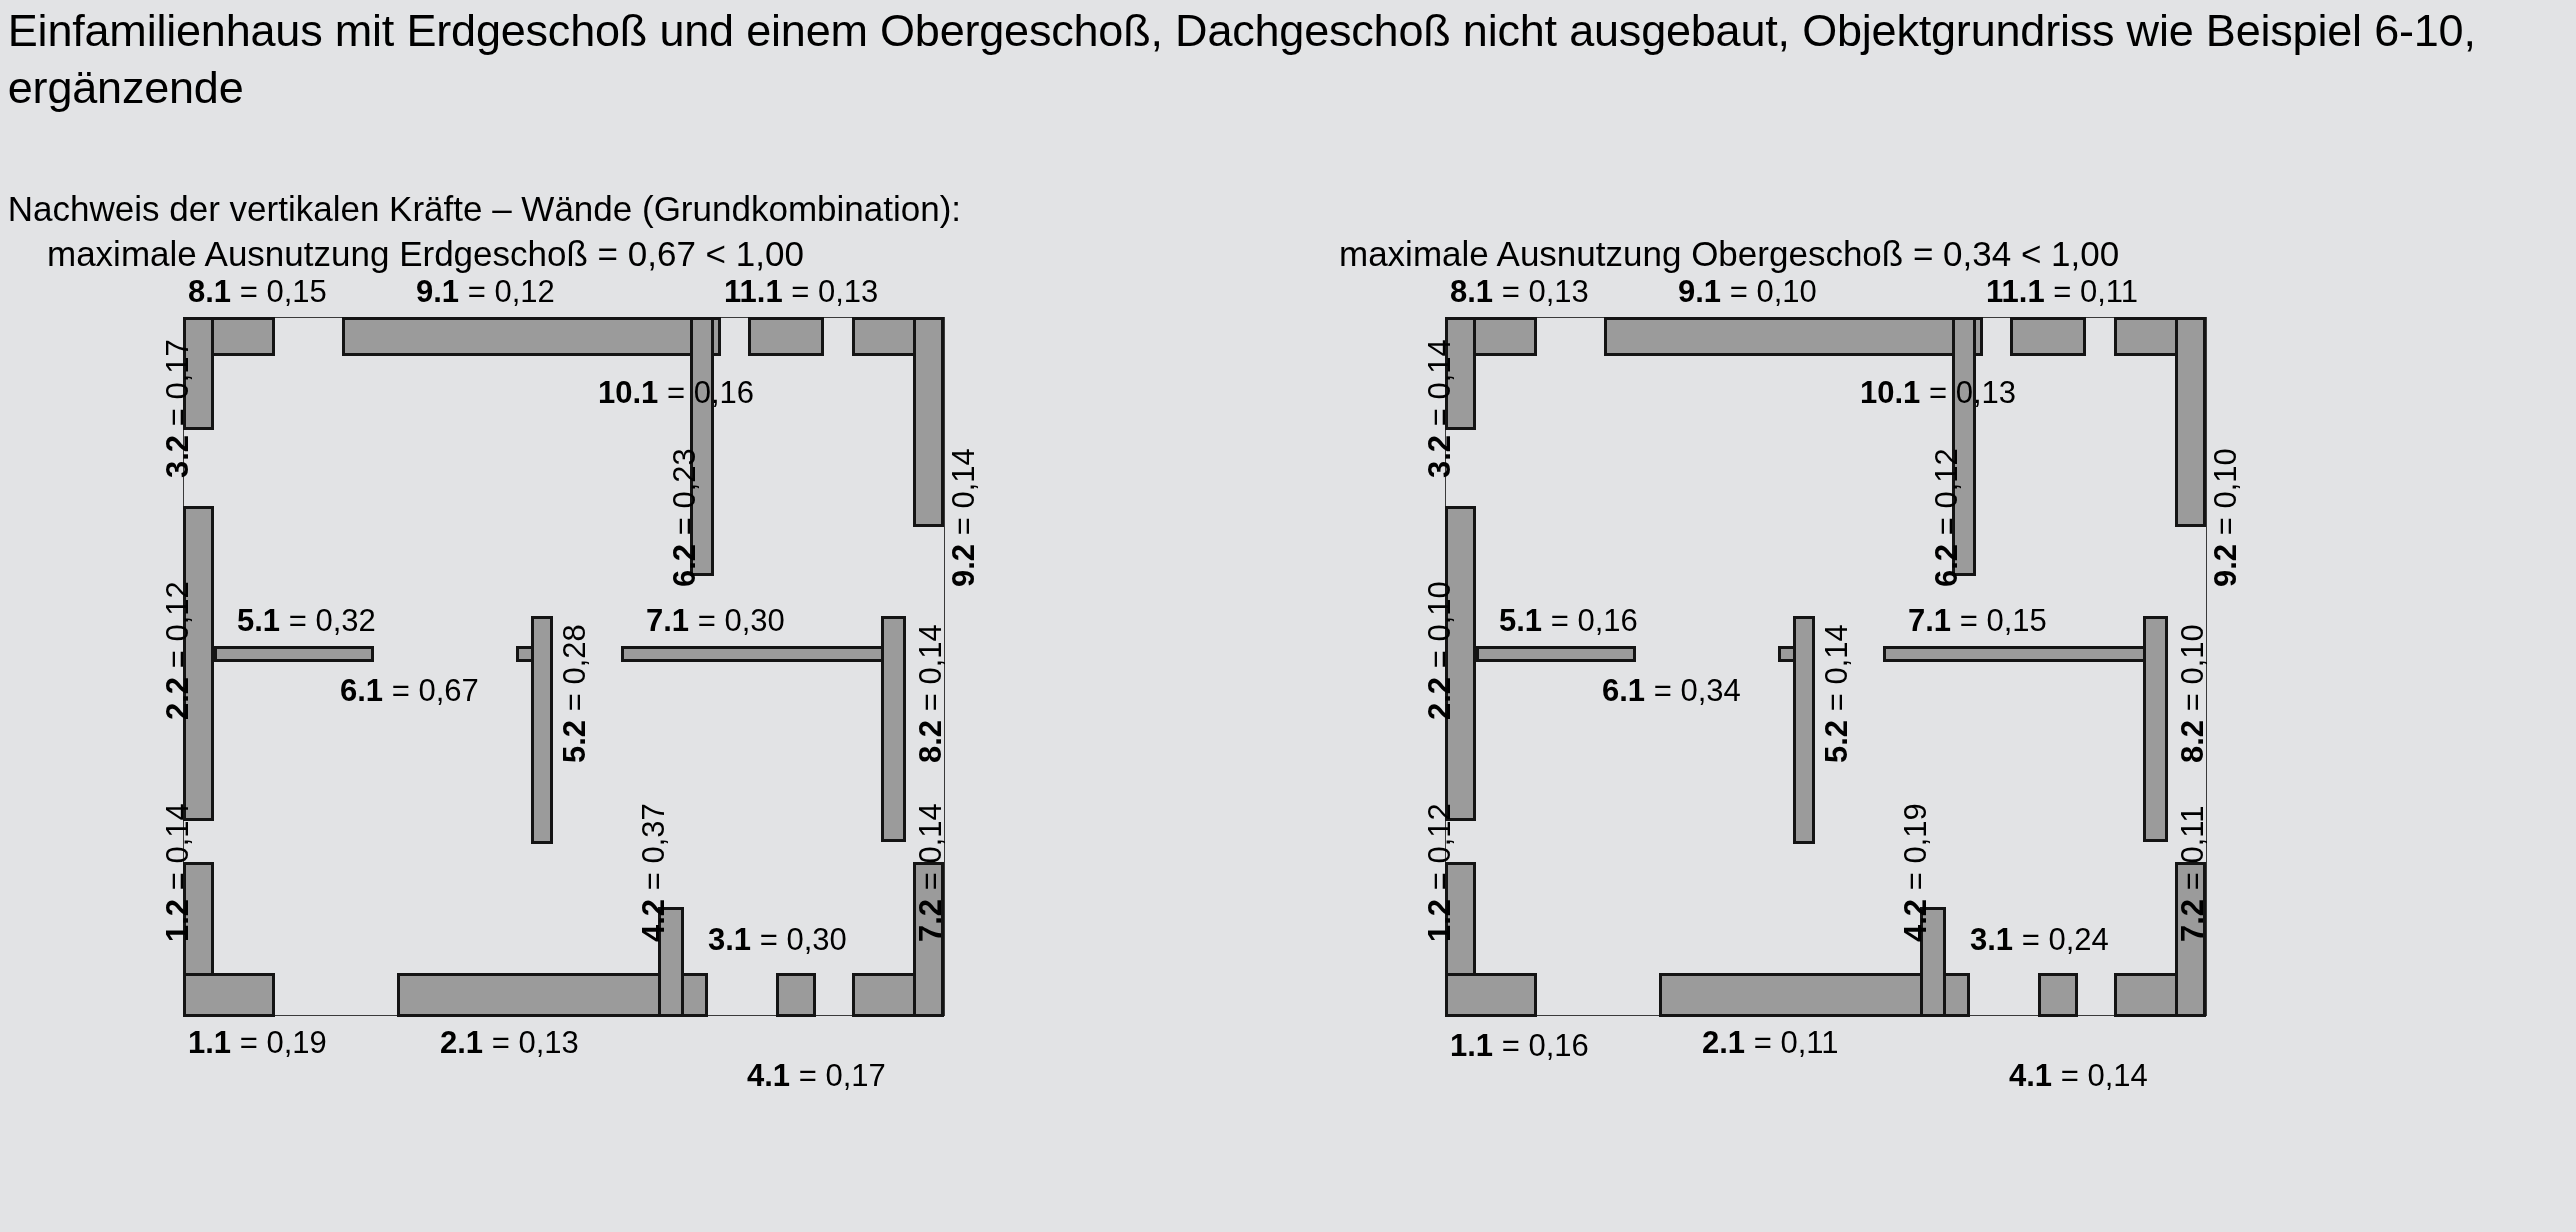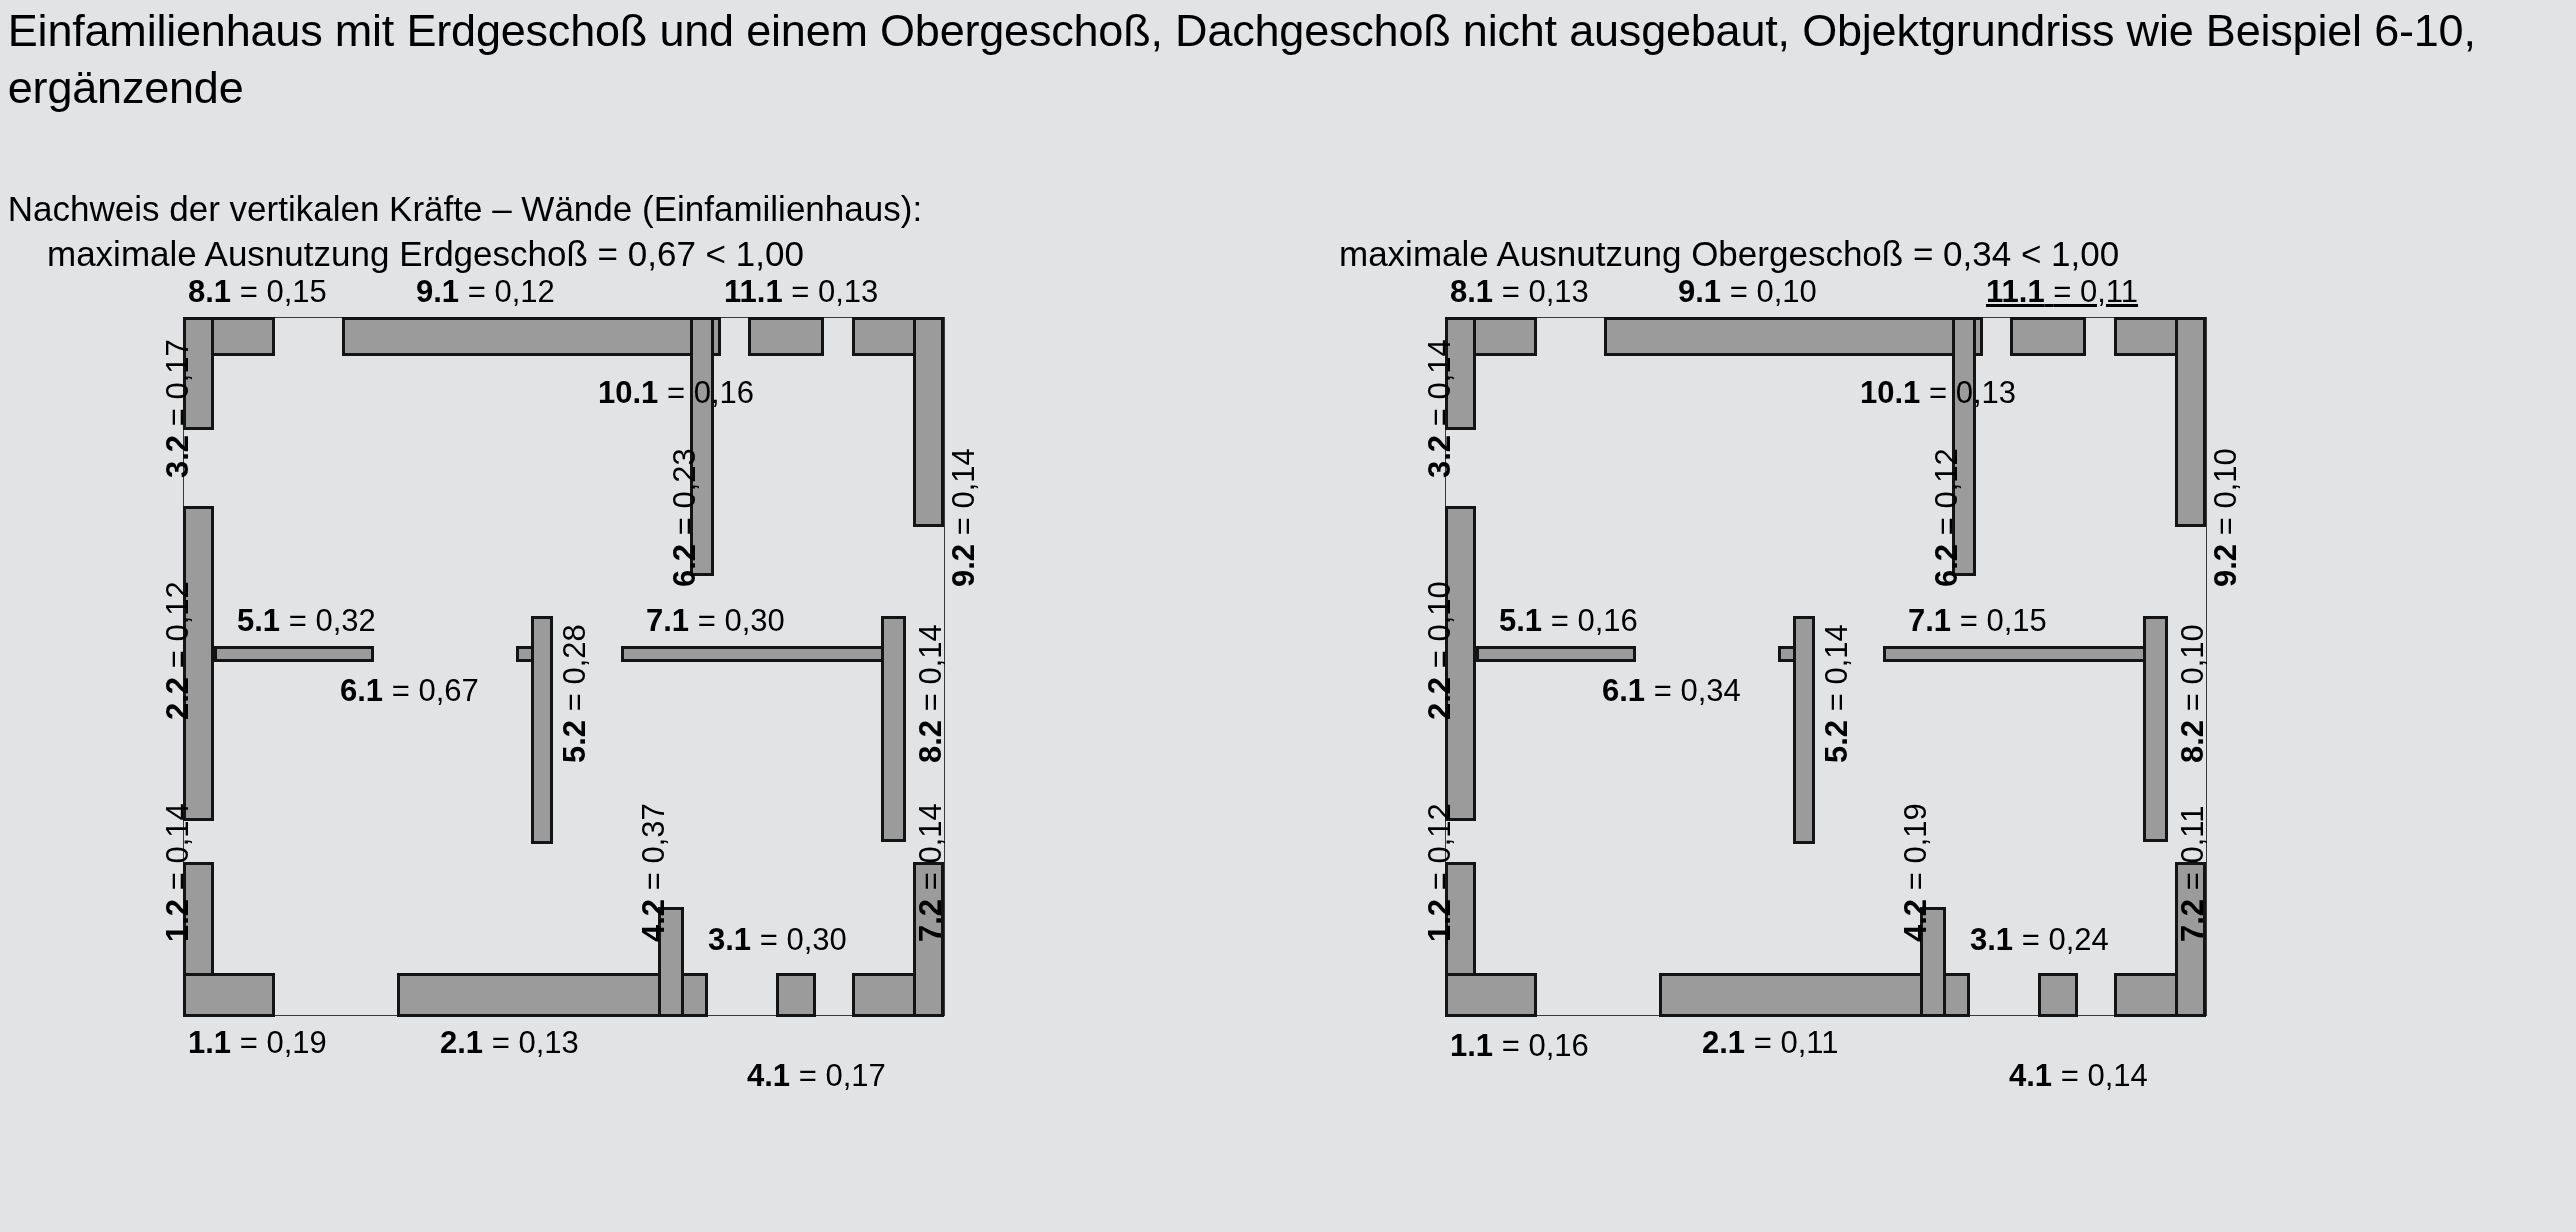--- a/index.html
+++ b/index.html
@@ -64,21 +64,21 @@
     transform:rotate(-90deg);
   }
 </style>
 </head>
 <body>
 
 <div class="intro">
   <p>Einfamilienhaus mit Erdgeschoß und einem Obergeschoß, Dachgeschoß nicht ausgebaut, Objektgrundriss wie Beispiel 6-10, ergänzende</p>
 </div>
 
-<div class="nachweis">Nachweis der vertikalen Kräfte – Wände (Einfamilienhaus):</div>
+<div class="nachweis">Nachweis der vertikalen Kräfte – Wände (Grundkombination):</div>
 
 <div class="maxline max-eg">maximale Ausnutzung Erdgeschoß = 0,67 &lt; 1,00</div>
 <div class="maxline max-og">maximale Ausnutzung Obergeschoß = 0,34 &lt; 1,00</div>
 
 <div class="plan plan-eg">
 
   <div class="outline" style="left:51px;top:6.2px;width:762px;height:699px;"></div>
 
   <div class="wall" style="left:51px;top:6.2px;width:92px;height:39px;"></div>
 
@@ -232,21 +232,21 @@
   <div class="wall" style="left:781px;top:551px;width:31px;height:155px;"></div>
 
   <div class="lab" style="left:56px;top:-35px;">
     <b>8.1</b>
     <span class="v">= 0,13</span>
   </div>
   <div class="lab" style="left:284px;top:-35px;">
     <b>9.1</b>
     <span class="v">= 0,10</span>
   </div>
-  <div class="lab" style="left:592px;top:-35px;text-decoration:underline;">
+  <div class="lab" style="left:592px;top:-35px;">
     <b>11.1</b>
     <span class="v">= 0,11</span>
   </div>
   <div class="lab" style="left:466px;top:66px;">
     <b>10.1</b>
     <span class="v">= 0,13</span>
   </div>
   <div class="lab rot" style="left:30px;top:167px;">
     <b>3.2</b>
     <span class="v">= 0,14</span>

